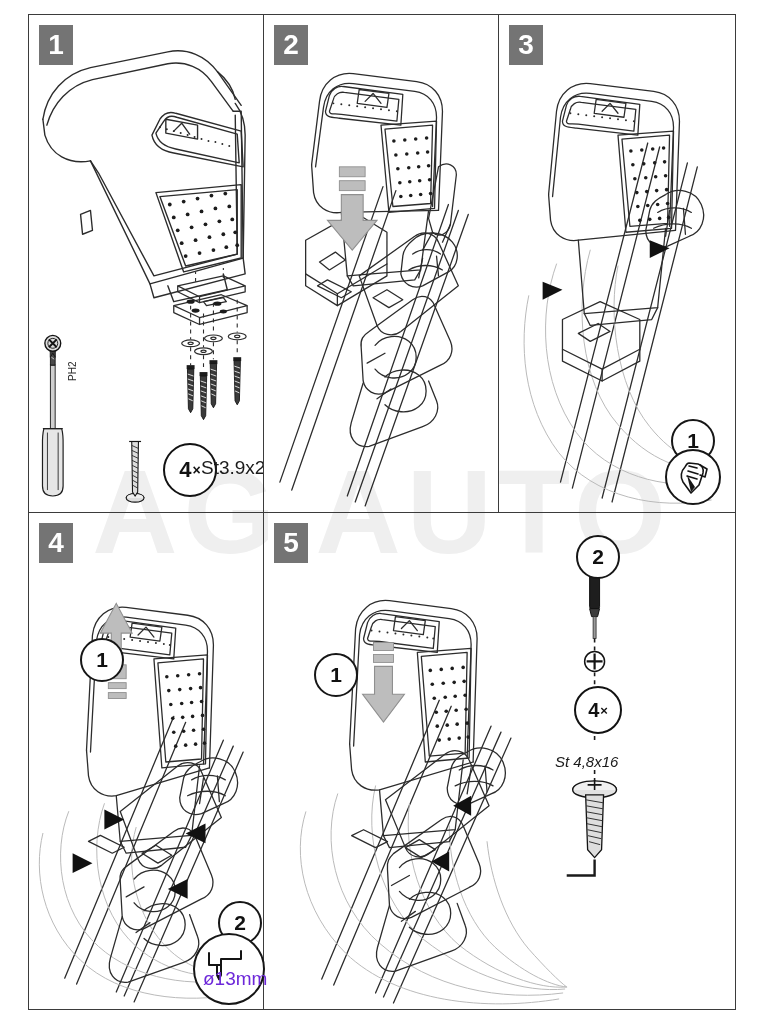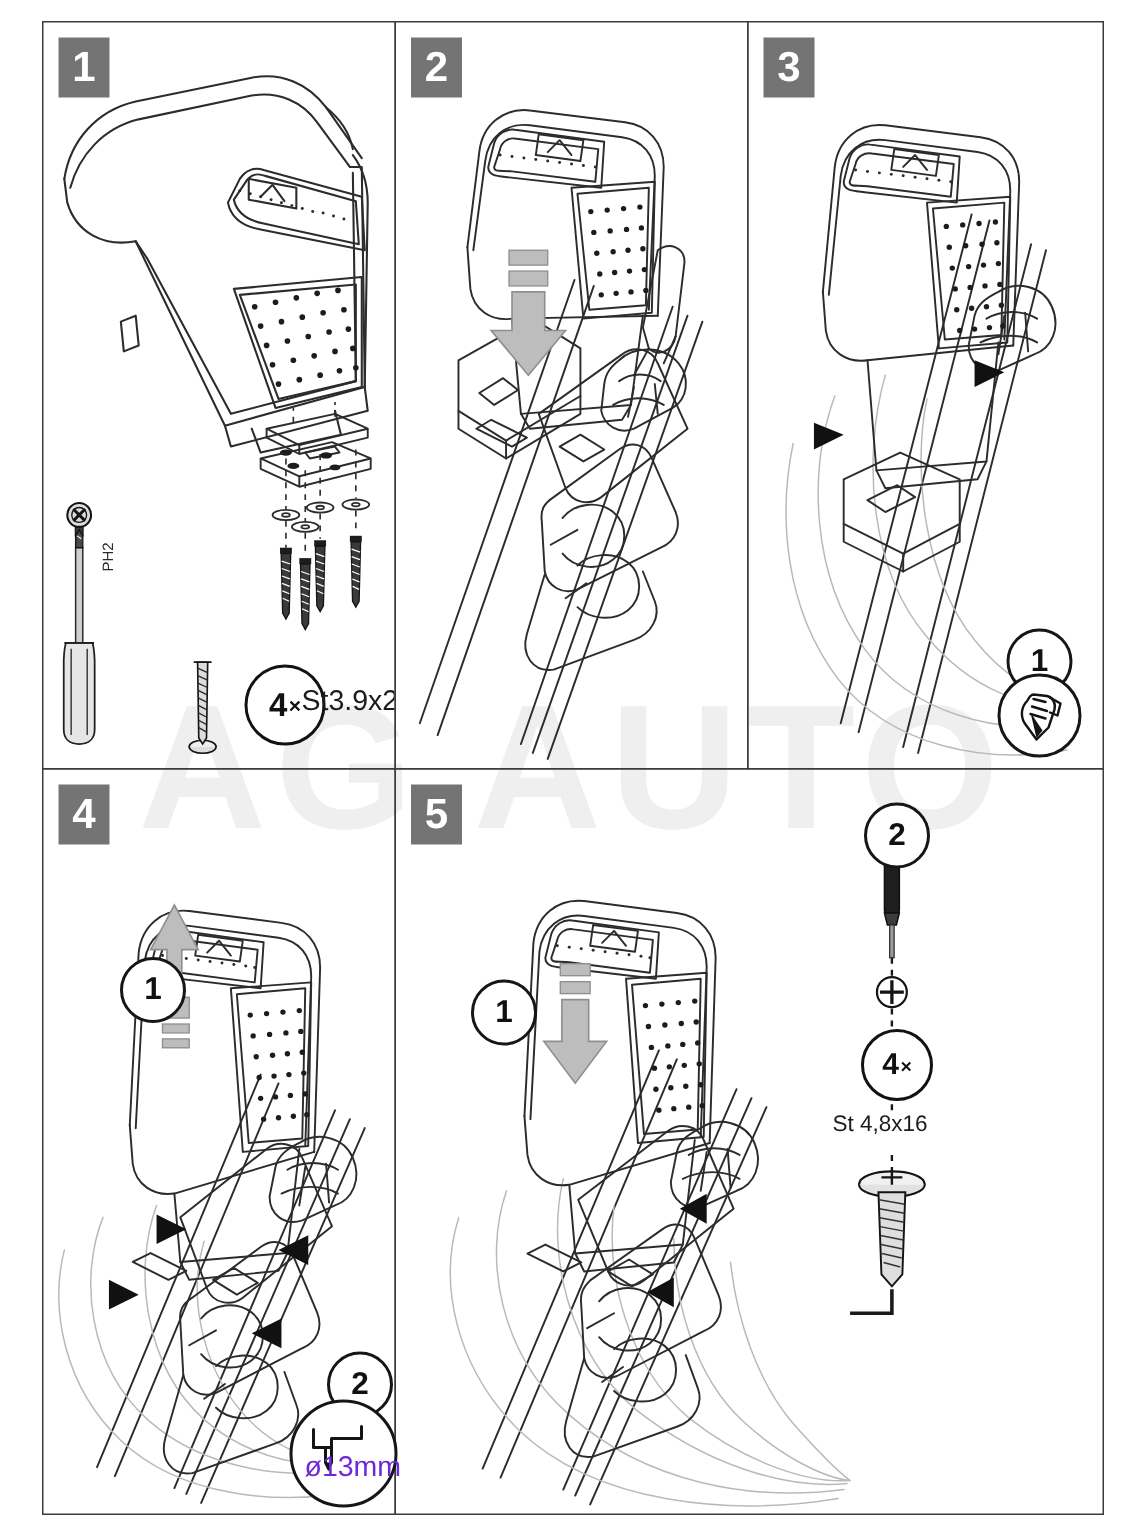--- a/index.html
+++ b/index.html
@@ -726,21 +726,21 @@
 
       <div class="circle-badge" style="left:50px;top:140px;width:40px;height:40px;">1</div>
 
       <div class="circle-badge" style="left:312px;top:22px;width:40px;height:40px;">2</div>
 
       <div class="qty-badge" style="left:310px;top:173px;width:44px;height:44px;">
         <span class="n" style="font-size:20px;">4</span>
         <span class="x" style="font-size:13px;">×</span>
       </div>
 
-      <div class="spec-sm" style="left:291px;top:228px;">St 4,8x16</div>
+      <div class="spec-sm" style="left:291px;top:240px;font-style:italic;">St 4,8x16</div>
     </div>
 
     <div style="position:absolute;left:0;top:498px;width:236px;height:498px;pointer-events:none;">
       <div class="circle-badge" style="left:52px;top:126px;width:40px;height:40px;">1</div>
 
       <div class="circle-badge" style="left:190px;top:389px;width:40px;height:40px;">2</div>
 
       <div class="circle-icon" style="left:165px;top:421px;width:68px;height:68px;">
         <svg viewBox="0 0 68 68" style="width:100%;height:100%;">
           <g fill="none" stroke="#141414" stroke-width="2" stroke-linejoin="round" stroke-linecap="round">

